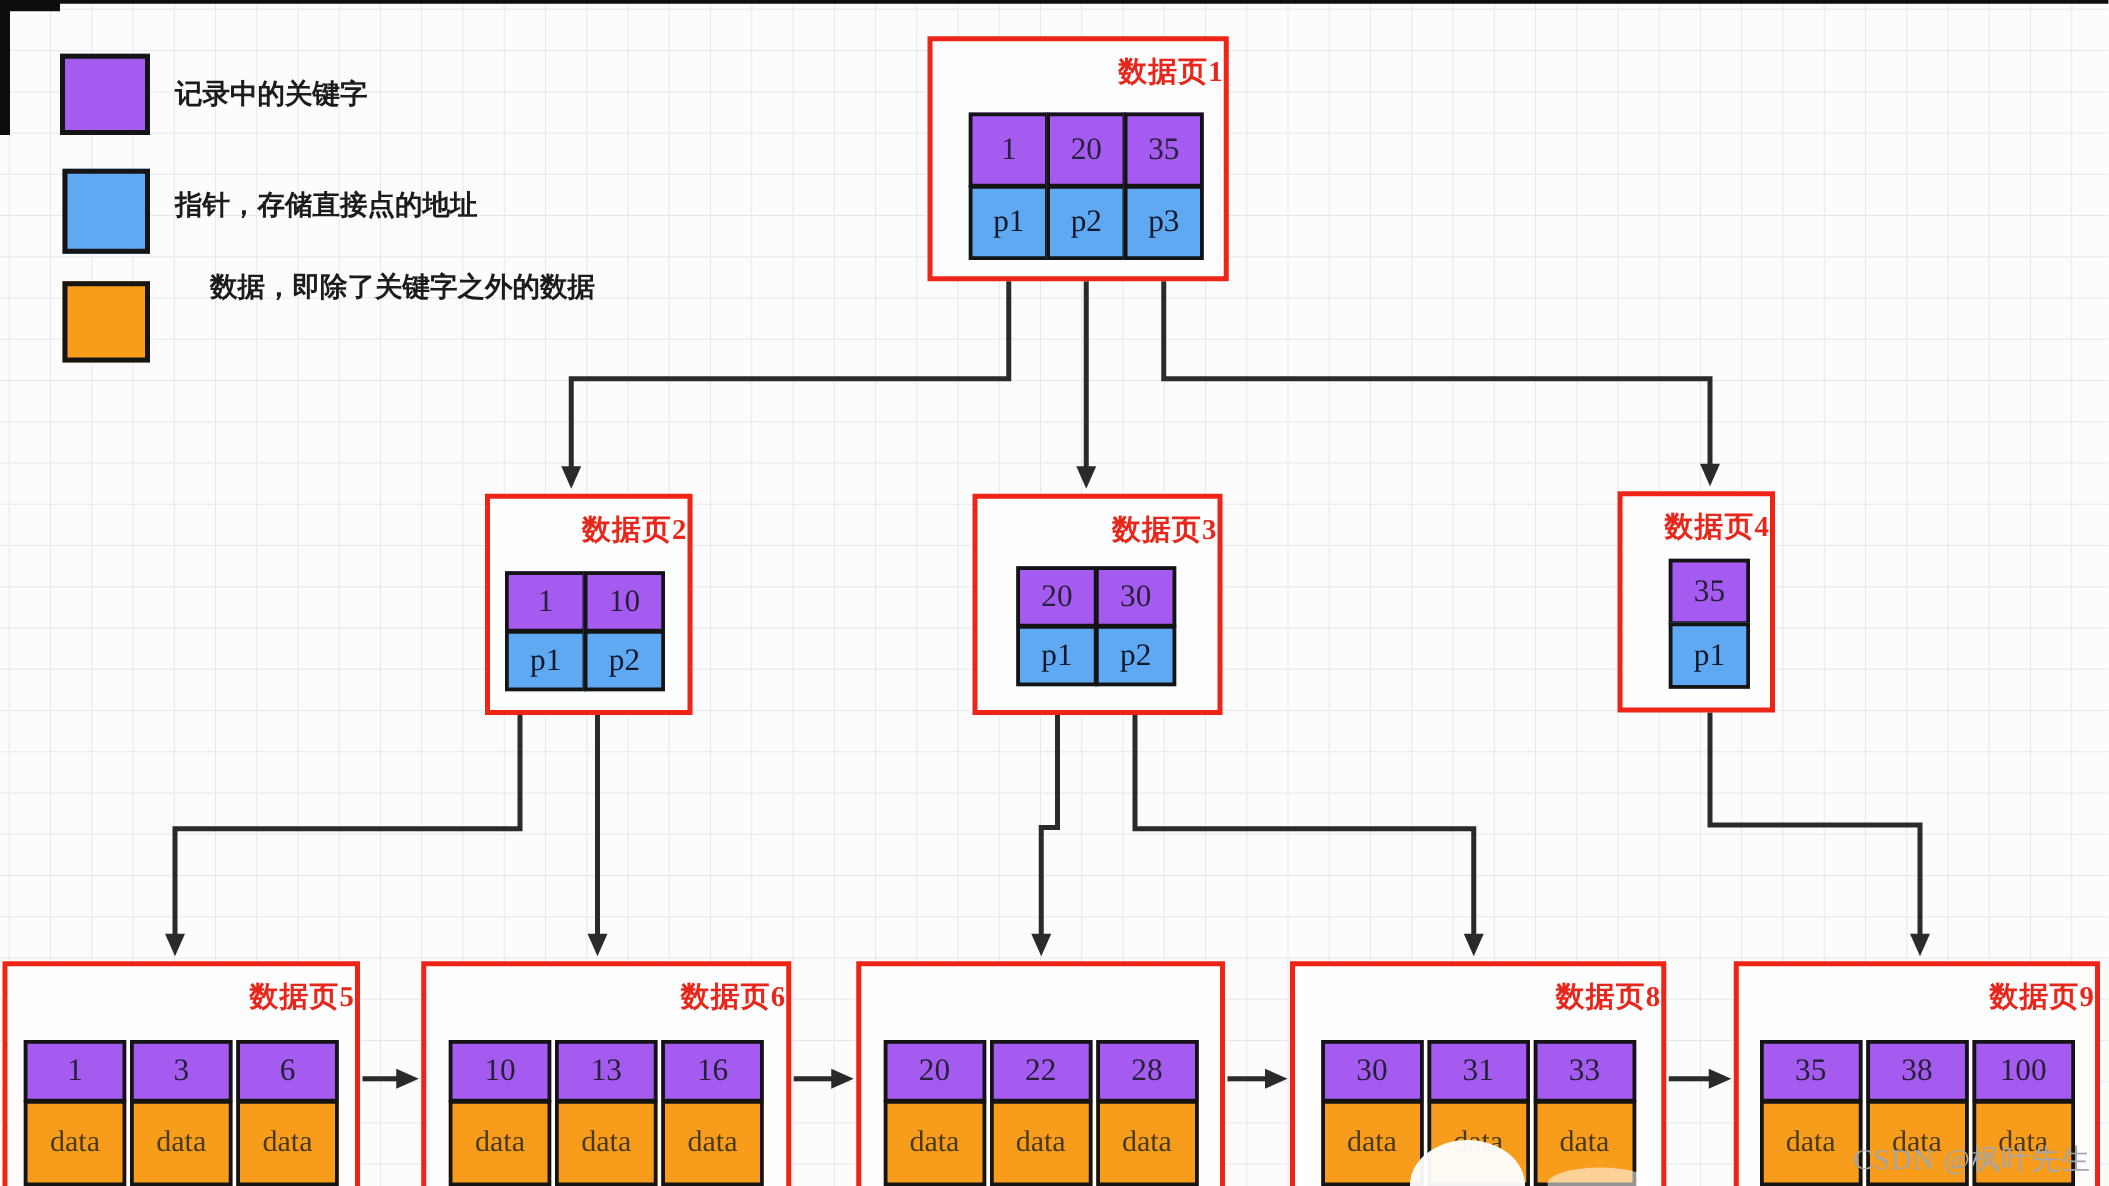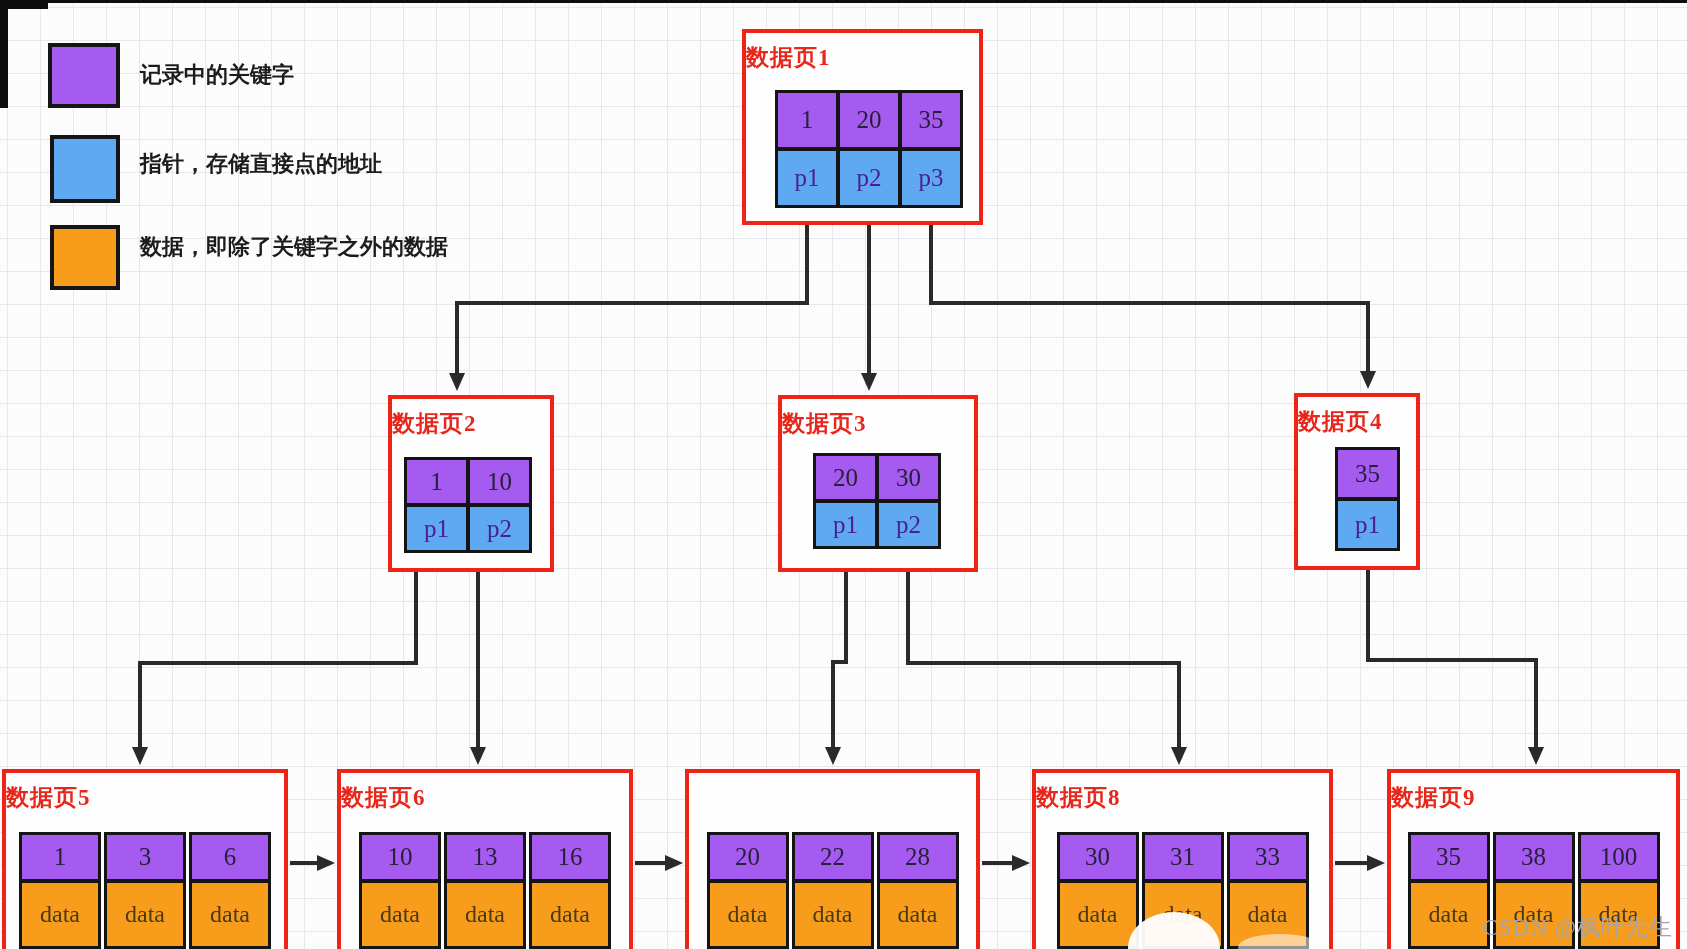--- a/index.html
+++ b/index.html
@@ -22,36 +22,36 @@
 
   
   .legend{position:absolute;left:0;top:0;}
   .swatch{position:absolute;border:4px solid #151515;box-sizing:border-box;}
   .swatch.key{left:48px;top:43px;width:72px;height:65px;background:#a55bf0;}
   .swatch.ptr{left:50px;top:135px;width:70px;height:68px;background:#5fa9f2;}
   .swatch.dat{left:50px;top:225px;width:70px;height:65px;background:#f89c1c;}
   .legend-label{position:absolute;left:140px;font-size:22px;font-weight:600;color:#1c1c1c;white-space:nowrap;}
   .legend-label.l1{top:60px;}
   .legend-label.l2{top:149px;}
-  .legend-label.l3{top:232px;}
+  .legend-label.l3{top:215px;margin-left:28px;}
 
   
   svg.wires{position:absolute;left:0;top:0;z-index:1;}
   svg.wires polyline{fill:none;stroke:#2a2a2a;stroke-width:4;}
 
   
   .node{position:absolute;z-index:2;border:4px solid #ee2417;background:#fefefe;box-sizing:border-box;}
-  .node-title{color:#e8271c;font-weight:bold;font-size:23px;text-align:left;margin-top:9px;letter-spacing:1px;}
+  .node-title{color:#e8271c;font-weight:bold;font-size:23px;text-align:right;margin-top:9px;letter-spacing:1px;}
   .cells{position:absolute;}
   .row{display:flex;}
   .row + .row{margin-top:-2px;}
   .cell{box-sizing:border-box;border:3px solid #141414;display:flex;align-items:center;justify-content:center;
         font-size:25px;color:#26203a;}
   .cell.key{background:#a55bf0;}
-  .cell.ptr{background:#5fa9f2;color:#4c1d95;}
+  .cell.ptr{background:#5fa9f2;color:#0f172a;}
   .cell.dat{background:#f89c1c;color:#4a3a14;font-size:24px;}
   .inode .cell + .cell{margin-left:-2px;}
   .leaf  .cell + .cell{margin-left:3px;}
 
   
   .n1{left:742px;top:29px;width:241px;height:196px;}
   .n1 .cells{left:29px;top:57px;}
   .n1 .cell{width:64px;height:60px;}
   .n2{left:388px;top:395px;width:166px;height:177px;}
   .n2 .cells{left:12px;top:58px;}

